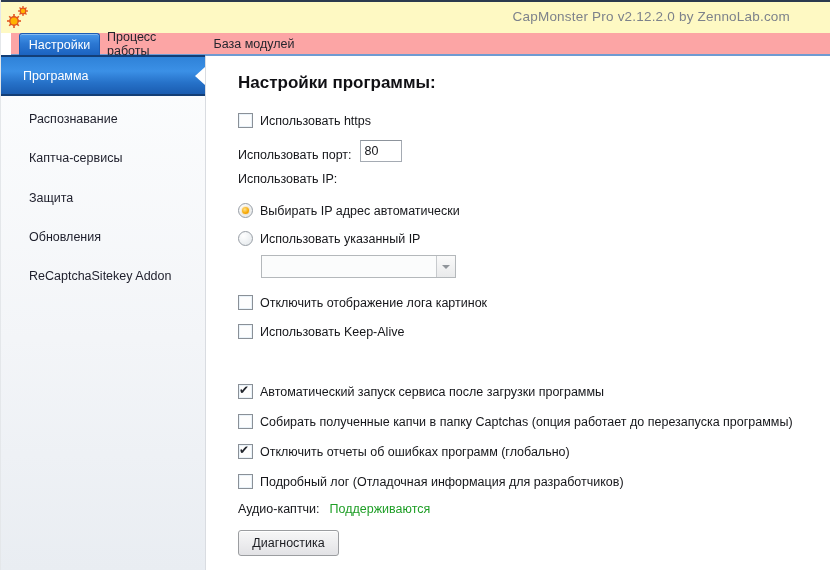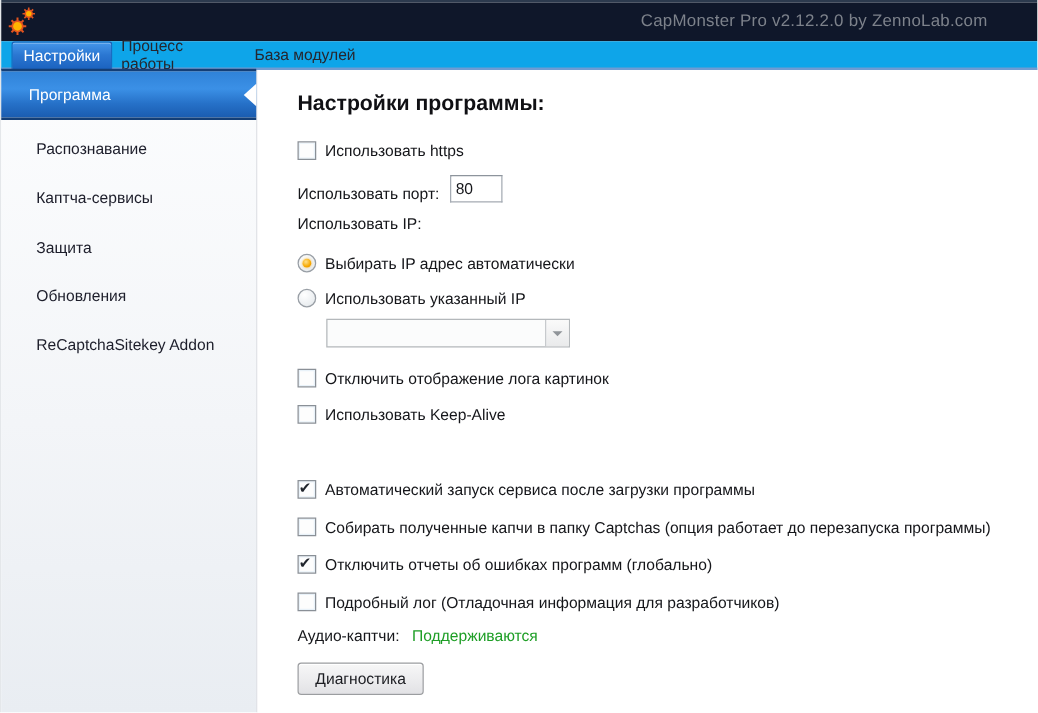--- a/index.html
+++ b/index.html
@@ -6,29 +6,29 @@
   body{
     width:830px;height:570px;overflow:hidden;
     font-family:"Liberation Sans","DejaVu Sans",sans-serif;
     background:#ffffff;position:relative;
     -webkit-font-smoothing:antialiased;
   }
   .window{position:absolute;inset:0;background:#ffffff;border-left:1px solid #e4e7ea;}
   .top-edge{position:absolute;top:0;left:0;right:0;height:2px;background:#2c3a4e;}
 
   
-  .titlebar{position:absolute;top:2px;left:0;right:0;height:31px;background:#0f172a;}
+  .titlebar{position:absolute;top:2px;left:0;right:0;height:31px;background:#fef9c3;}
   .app-icon{position:absolute;left:5px;top:3px;width:24px;height:24px;}
   .title-text{
     position:absolute;right:40px;top:7px;
     font-size:13.5px;color:#7d828b;letter-spacing:.2px;
   }
 
   
-  .tabbar{position:absolute;top:33px;left:0;right:0;height:23px;background:#0ea5e9;}
+  .tabbar{position:absolute;top:33px;left:10px;right:0;height:23px;background:#fca5a5;}
   .tabbar .strip-line{position:absolute;left:0;right:0;bottom:0;height:2px;background:#6f9bd2;}
   .tab{
     position:absolute;top:0;height:21px;display:flex;align-items:center;justify-content:center;
     font-size:12.5px;color:#26262e;cursor:default;
   }
   .tab.active{
     left:8px;width:81px;height:23px;
     background:linear-gradient(180deg,#4597ea 0%,#2b77d2 45%,#1a61be 100%);
     border:1px solid #1c5db4;border-bottom:none;border-radius:3px 3px 0 0;
     color:#ffffff;box-shadow:inset 0 1px 0 rgba(255,255,255,.35);

